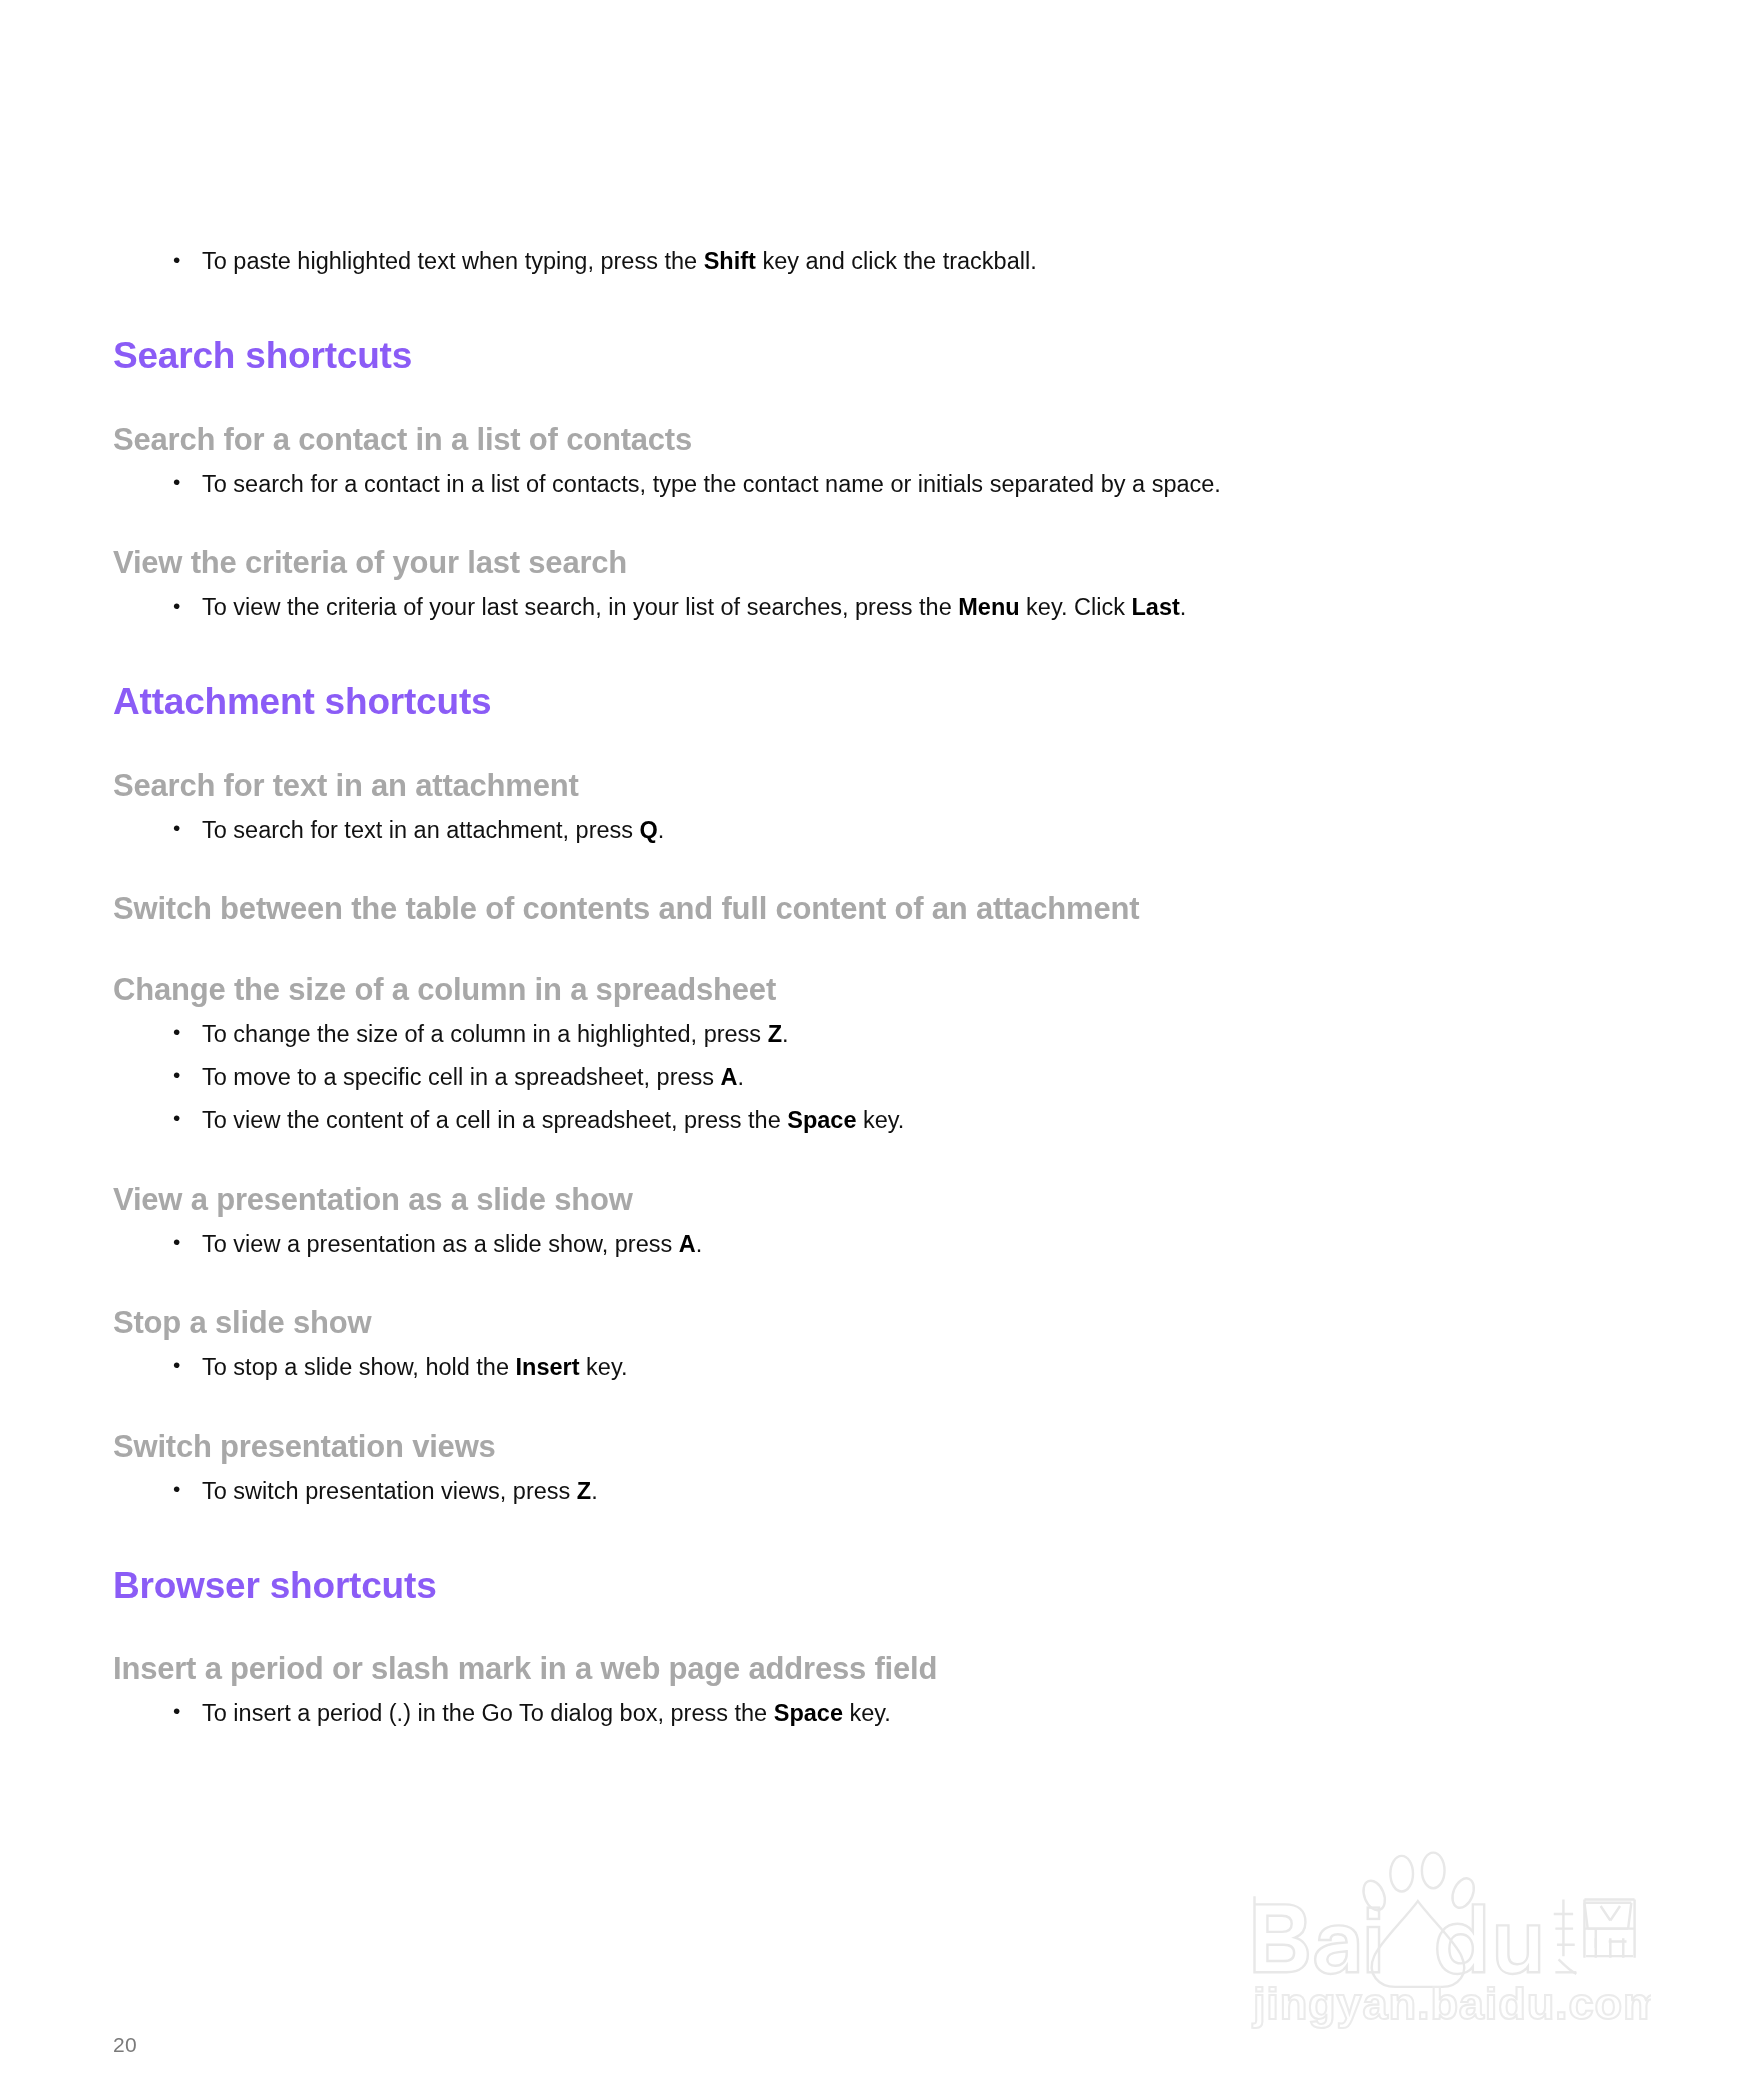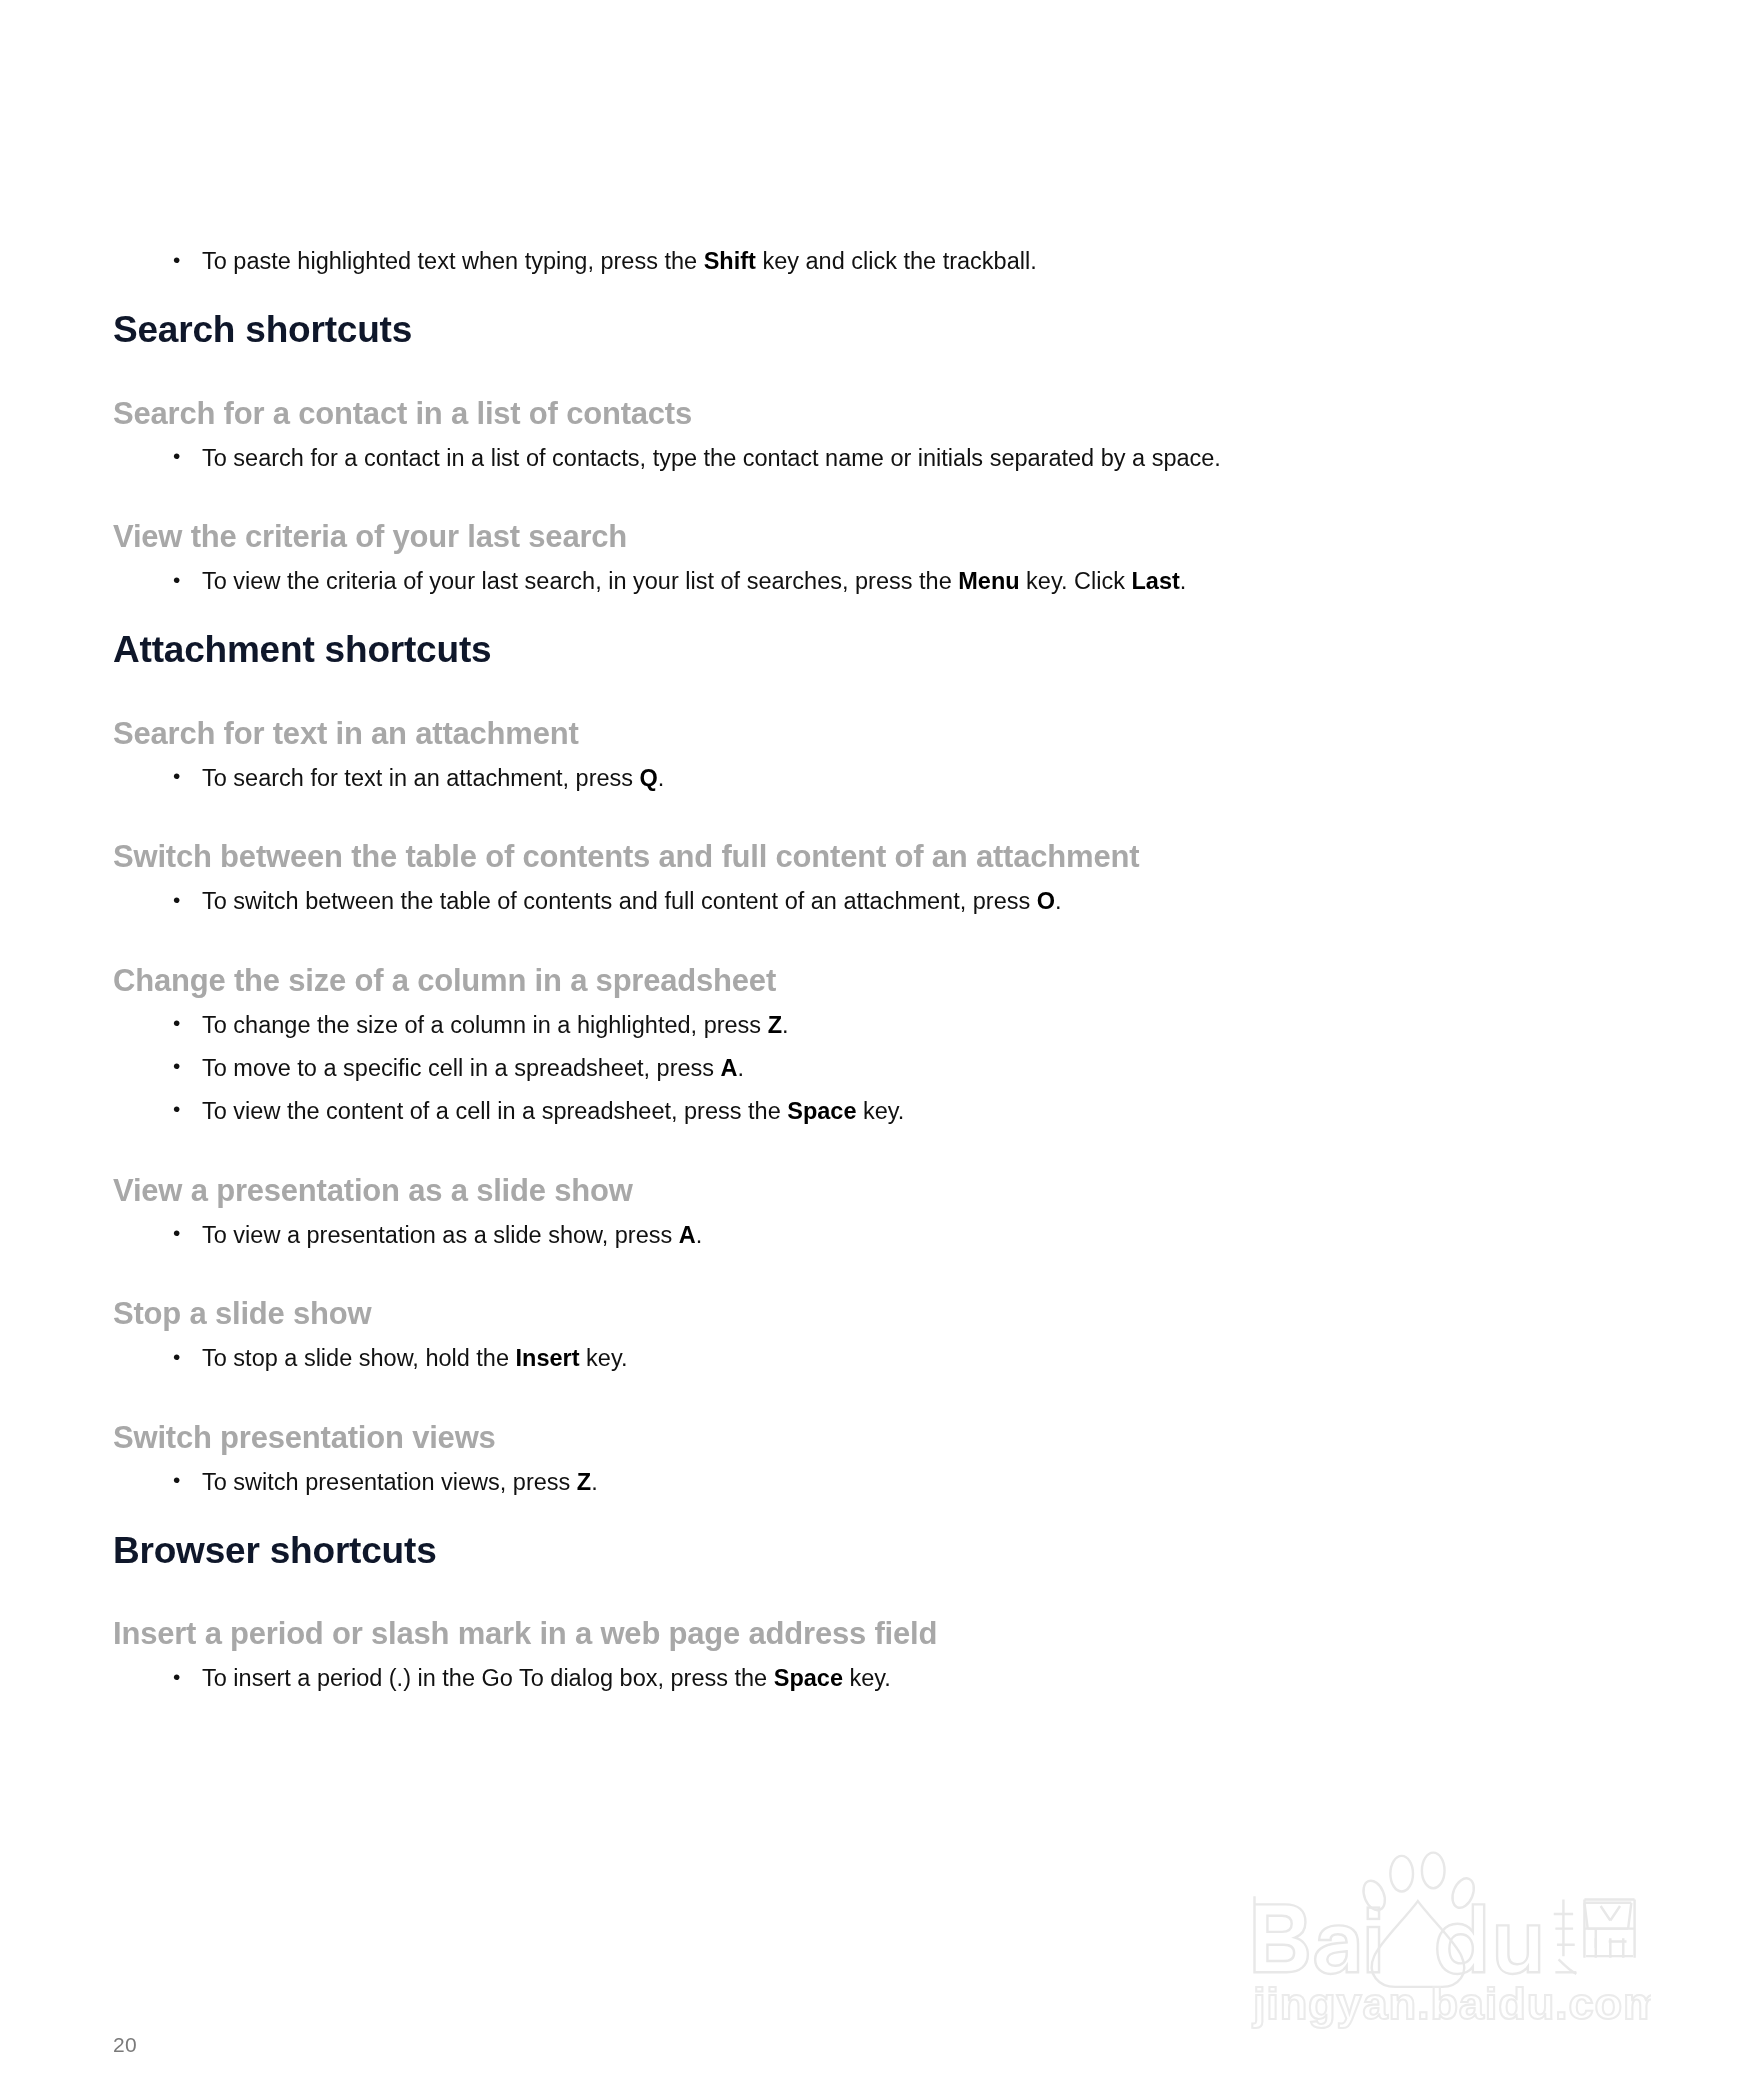--- a/index.html
+++ b/index.html
@@ -27,26 +27,26 @@
 
   .content {
     position: absolute;
     left: 113px;
     top: 235px;
     width: 1408px;
   }
 
   
   .h1 {
-    color: #0f172a;
+    color: #8b5cf6;
     font-size: 37px;
     font-weight: bold;
     letter-spacing: -0.2px;
     line-height: 1.1;
-    margin: 32px 0 0 0;
+    margin: 58px 0 0 0;
     padding: 0;
   }
 
   
   .h2 {
     color: #A8A8A8;
     font-size: 31px;
     font-weight: bold;
     letter-spacing: -0.2px;
     line-height: 1.15;
@@ -132,23 +132,20 @@
     </ul>
 
     <h1 class="h1">Attachment shortcuts</h1>
 
     <h2 class="h2">Search for text in an attachment</h2>
     <ul class="bullets">
       <li><span>To search for text in an attachment, press </span><span class="kbd">Q</span><span>.</span></li>
     </ul>
 
     <h2 class="h2">Switch between the table of contents and full content of an attachment</h2>
-    <ul class="bullets">
-      <li><span>To switch between the table of contents and full content of an attachment, press </span><span class="kbd">O</span><span>.</span></li>
-    </ul>
 
     <h2 class="h2">Change the size of a column in a spreadsheet</h2>
     <ul class="bullets">
       <li><span>To change the size of a column in a highlighted, press </span><span class="kbd">Z</span><span>.</span></li>
     </ul>
 
     <ul class="bullets">
       <li><span>To move to a specific cell in a spreadsheet, press </span><span class="kbd">A</span><span>.</span></li>
     </ul>
 

